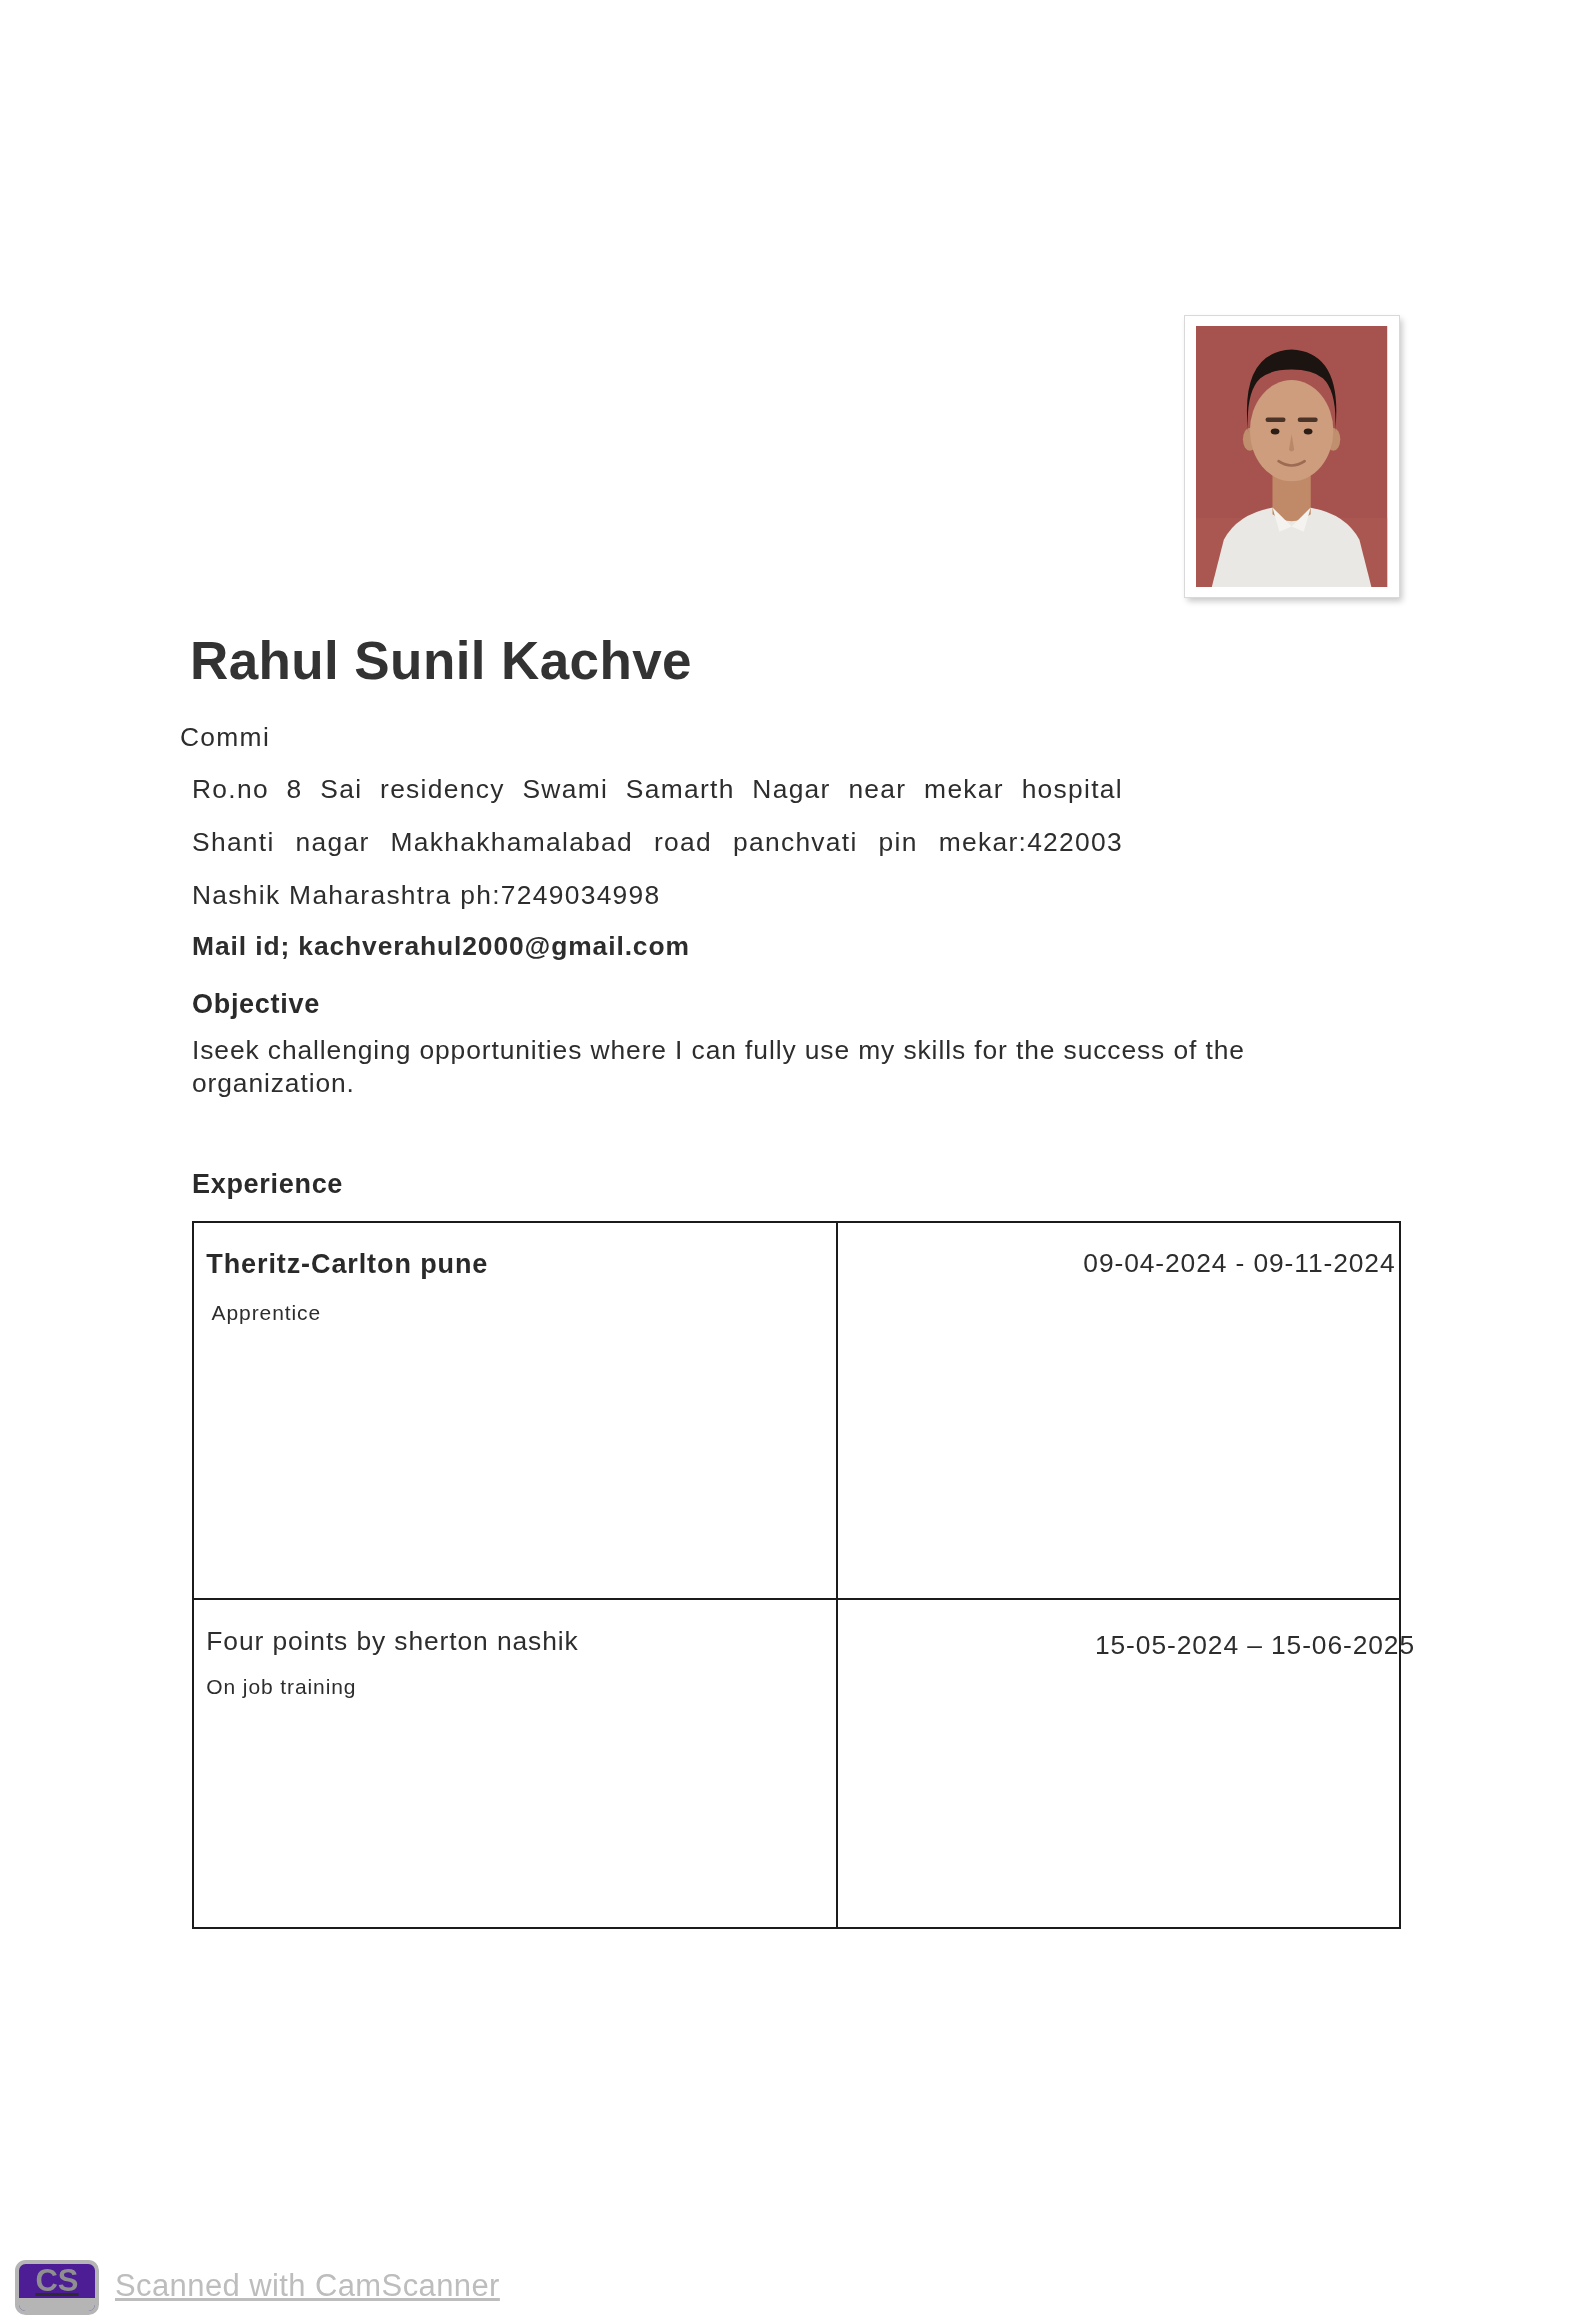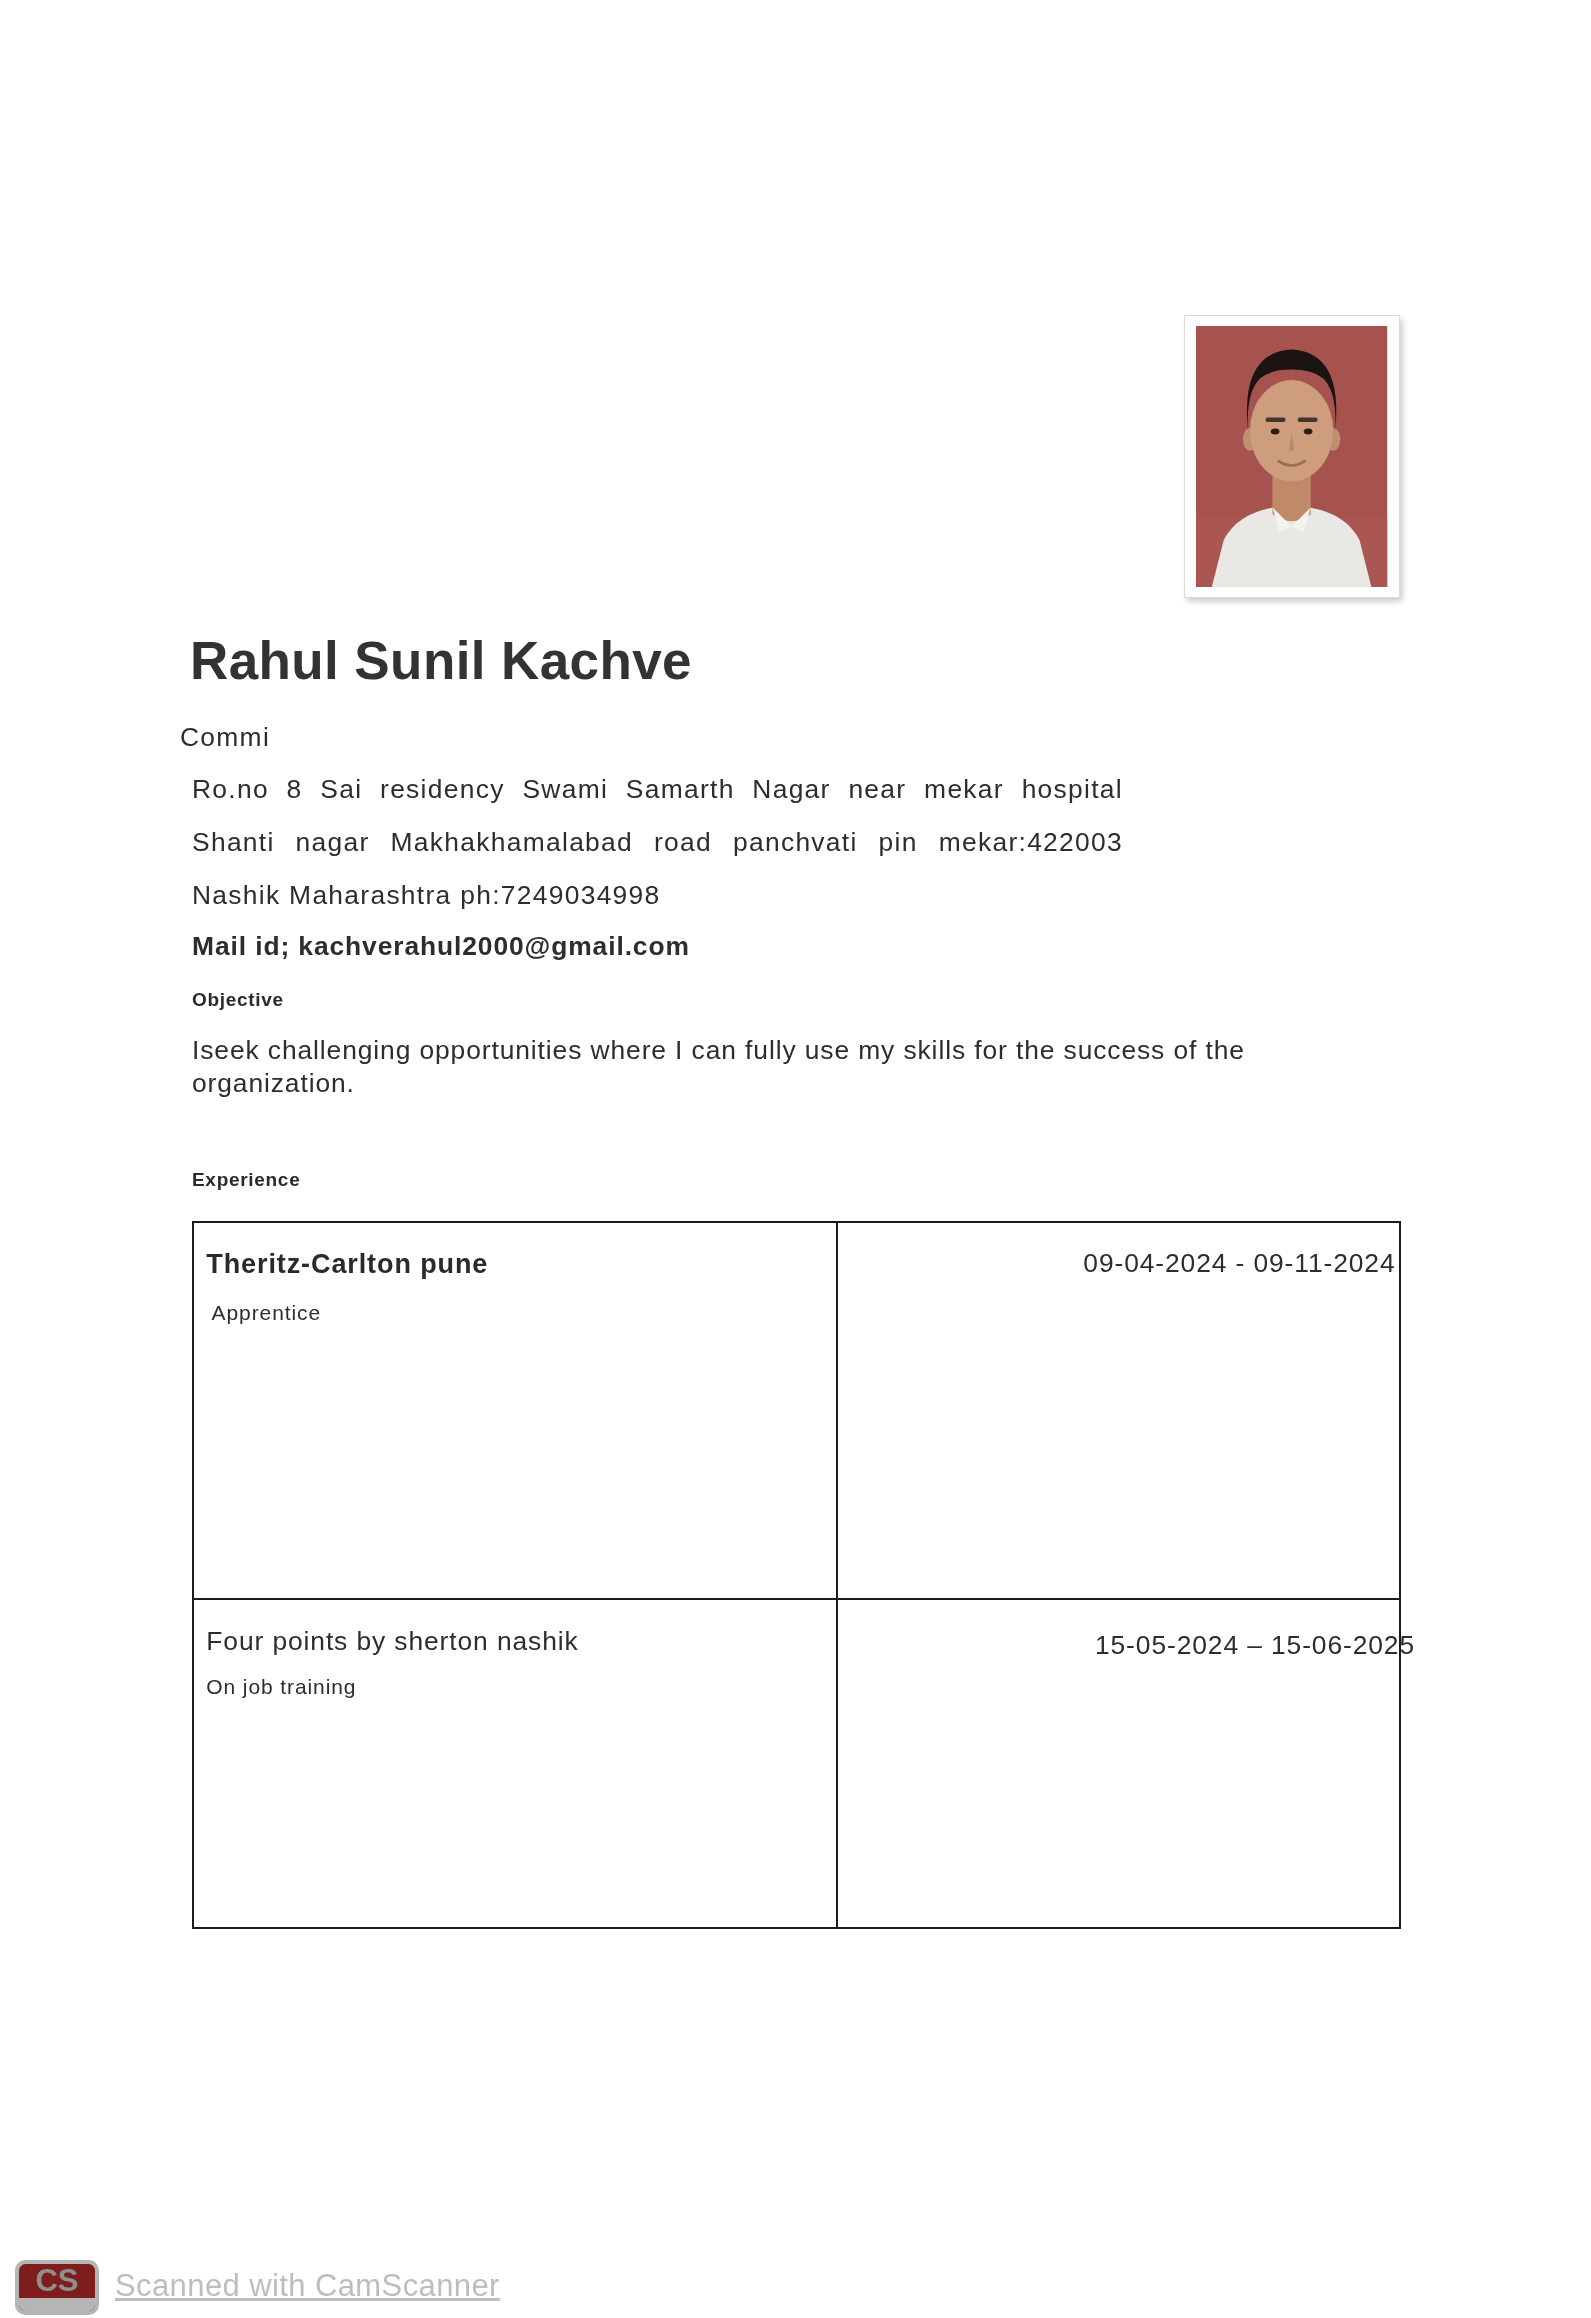--- a/index.html
+++ b/index.html
@@ -33,21 +33,21 @@
     font-size: 53px; font-weight: 700; line-height: 1;
     color: #333333; letter-spacing: 0.4px;
   }
   .body-text { font-size: 26.4px; line-height: 1.2; letter-spacing: 1.3px; }
   .role  { position: absolute; left: 180px; top: 722px; }
   .addr1 { position: absolute; left: 192px; top: 774px; width: 931px; text-align: justify; text-align-last: justify; }
   .addr2 { position: absolute; left: 192px; top: 827px; width: 931px; text-align: justify; text-align-last: justify; }
   .addr3 { position: absolute; left: 192px; top: 880px; }
   .email { position: absolute; left: 192px; top: 931px; font-weight: 700; letter-spacing: 0.9px; }
 
-  .heading { position: absolute; left: 192px; font-size: 19px; font-weight: 700; letter-spacing: 0.7px; color: #2a2a2a; }
+  .heading { position: absolute; left: 192px; font-size: 27px; font-weight: 700; letter-spacing: 0.7px; color: #2a2a2a; }
   .objective-h  { top: 989px; }
   .obj-line1 { position: absolute; left: 192px; top: 1035px; letter-spacing: 0.9px; }
   .obj-line2 { position: absolute; left: 192px; top: 1068px; letter-spacing: 0.9px; }
   .experience-h { top: 1169px; }
 
   
   .exp-table {
     position: absolute;
     left: 192px; top: 1221px;
     width: 1209px; height: 708px;
@@ -66,21 +66,21 @@
   .org-reg  { font-size: 26.4px; letter-spacing: 0.9px; }
   .pos      { font-size: 21px; letter-spacing: 0.9px; margin-top: 21px; padding-left: 5.3px; }
   .dates    { font-size: 26.4px; letter-spacing: 0.9px; white-space: nowrap; }
   .c22 .dates { display: inline-block; margin-right: -16px; }
 
   
   .cs-icon {
     position: absolute; left: 15px; top: 2260px;
     width: 84px; height: 55px;
     border: 4.4px solid #b5b5b5; border-radius: 10.6px;
-    background: #7f1d1d; box-sizing: border-box; overflow: hidden;
+    background: #4c1d95; box-sizing: border-box; overflow: hidden; text-decoration: underline;
   }
   .cs-text {
     display: block; text-align: center;
     font-size: 31px; line-height: 33px; font-weight: 700;
     color: #8f8f8f; letter-spacing: 0;
   }
   .cs-bottom { position: absolute; left: 0; right: 0; bottom: 0; height: 13.2px; background: #b5b5b5; }
   .scanned-text {
     position: absolute; left: 115px; top: 2268px;
     font-size: 31px; color: #bdbdbd; letter-spacing: 0.4px; text-decoration: underline;

